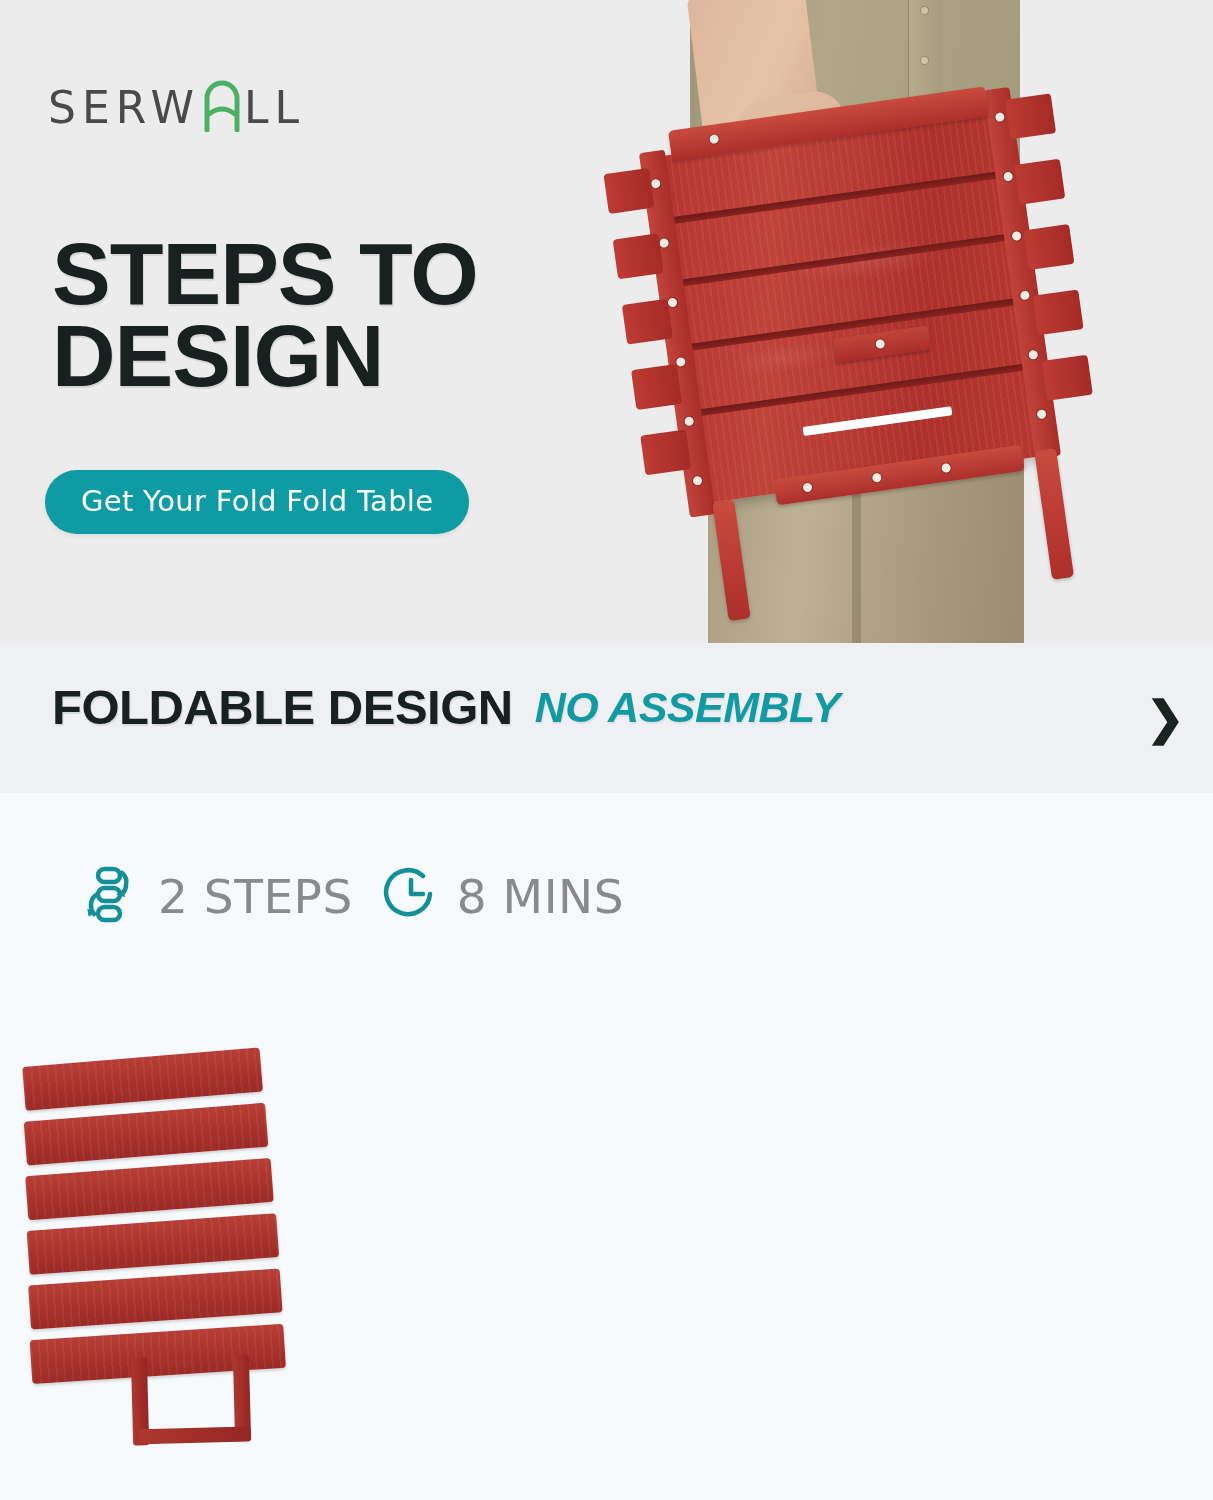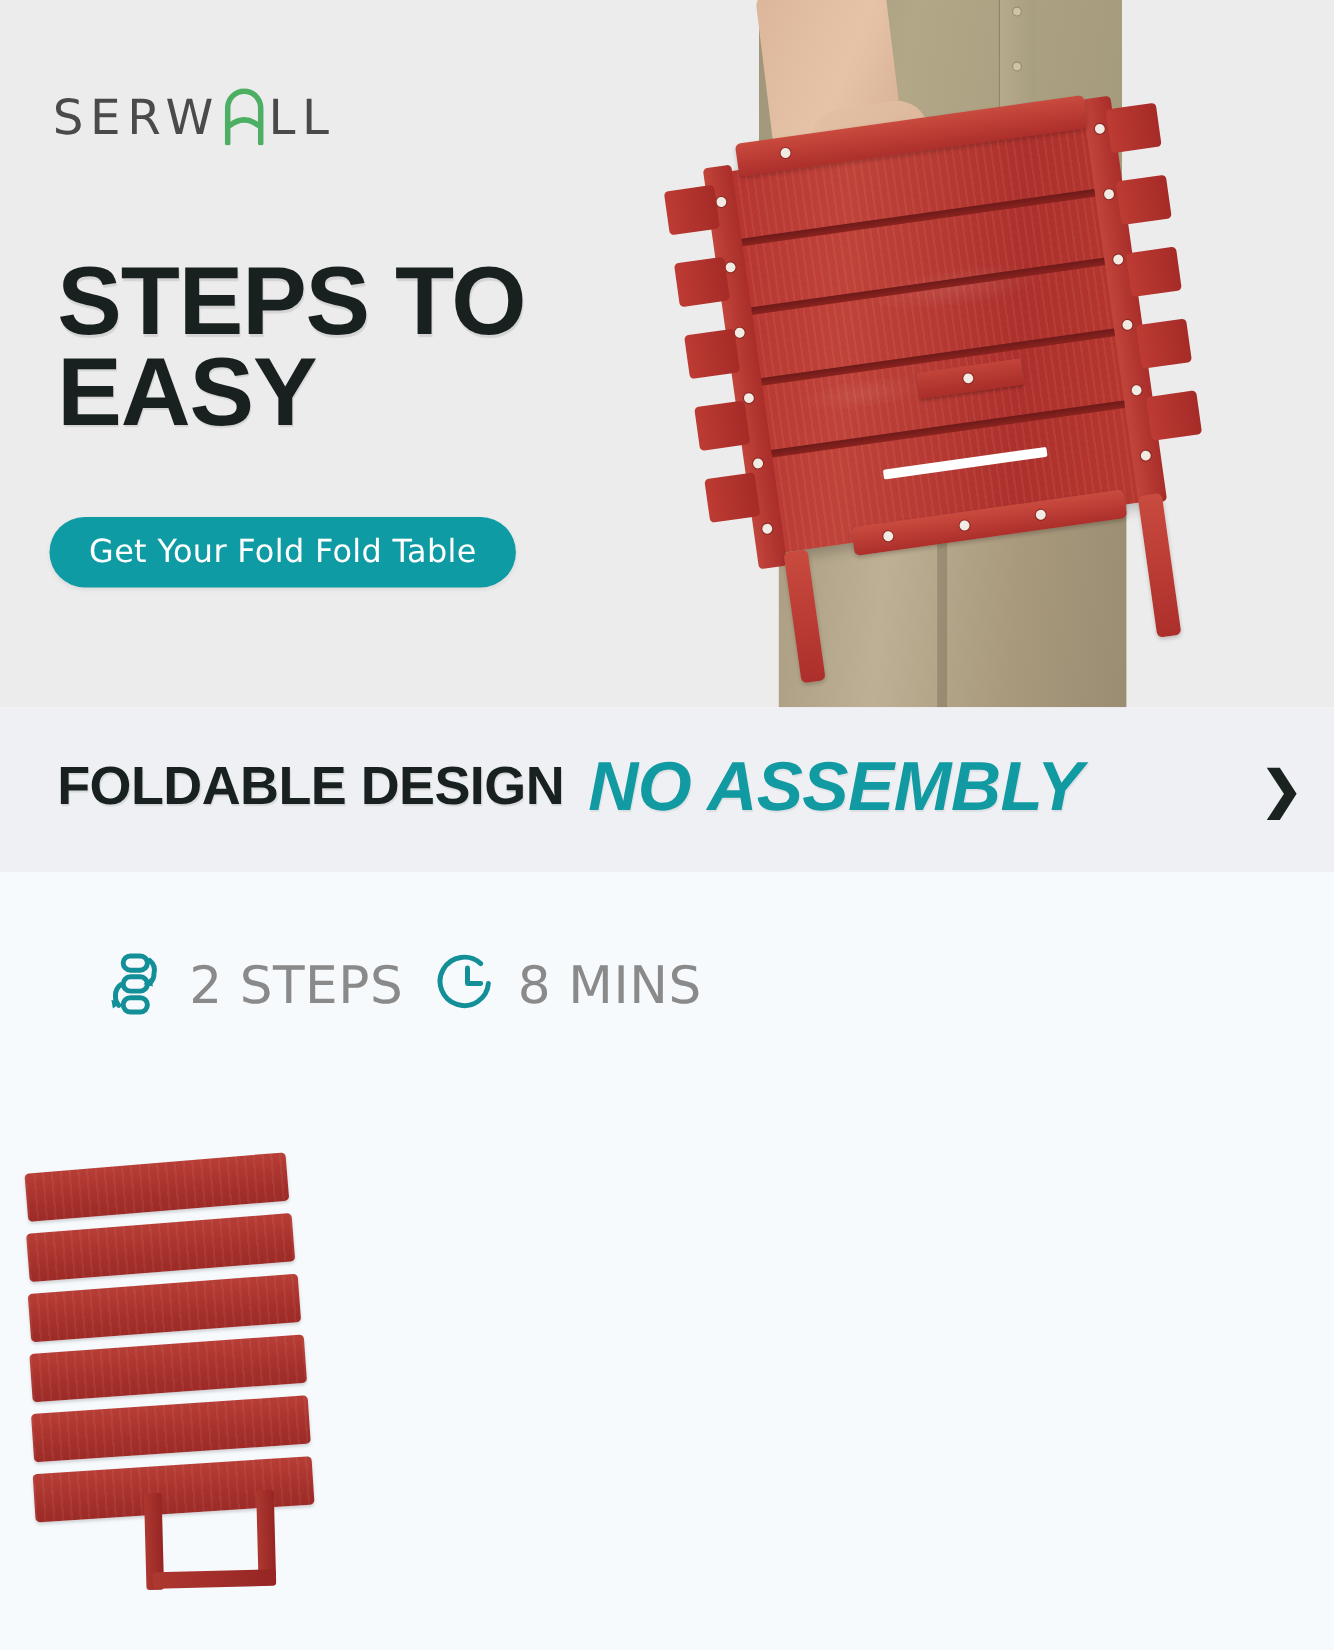--- a/index.html
+++ b/index.html
@@ -147,39 +147,39 @@
   .sub-row {
     position:absolute; left:52px; top:36px;
     display:flex; align-items:center; gap:22px; white-space:nowrap;
   }
   .sub-a {
     font-size:49px; font-weight:700; color:#18211f; letter-spacing:-0.5px;
     font-family:"Liberation Sans", sans-serif;
     text-shadow:1px 2px 1px rgba(0,0,0,0.10);
   }
   .sub-b {
-    font-size:63px; font-weight:700; font-style:italic; color:#119aa2;
+    font-size:43px; font-weight:700; font-style:italic; color:#119aa2;
     letter-spacing:-0.5px;
     font-family:"Liberation Sans", sans-serif;
     text-shadow:1px 2px 1px rgba(0,0,0,0.07);
   }
   .sub-chev {
     position:absolute; left:1146px; top:52px;
     font-size:46px; font-weight:700; color:#1a2320; line-height:1;
     font-family:"Liberation Sans", sans-serif;
   }
 
   
   .band-steps {
     position:absolute; left:0; top:793px; width:1213px; height:707px;
     background:#f7fafd; overflow:hidden;
   }
 
   .stat-row {
-    position:absolute; left:92px; top:70px;
+    position:absolute; left:78px; top:70px;
     display:flex; align-items:center; gap:30px;
   }
   .stat { display:flex; align-items:center; gap:18px; }
   .stat-label {
     font-size:47px; font-weight:400; color:#8a8a8a; letter-spacing:0.5px;
     font-family:"DejaVu Sans", sans-serif; white-space:nowrap;
   }
 
   .slat {
     position:absolute;
@@ -215,21 +215,21 @@
         <svg width="40" height="54" viewBox="0 0 40 54">
           <path d="M5 52 L5 20 A15 15 0 0 1 35 20 L35 52" fill="none" stroke="#4caf63" stroke-width="5" stroke-linecap="round"></path>
           <path d="M7 36 Q20 26 33 36" fill="none" stroke="#4caf63" stroke-width="5" stroke-linecap="round"></path>
         </svg>
       </span>
       <span class="logo-txt">LL</span>
     </div>
 
     <div class="hero-head">
       <span>STEPS TO</span>
-      <span class="l2">EASY</span>
+      <span class="l2">DESIGN</span>
     </div>
 
     <div class="cta-pill">Get Your Fold Fold Table</div>
 
     <div class="photo">
       <div class="person-shirt"></div>
       <div class="shirt-placket">
         <div class="shirt-btn" style="left:12px;top:22px"></div>
         <div class="shirt-btn" style="left:12px;top:72px"></div>
         <div class="shirt-btn" style="left:12px;top:122px"></div>

